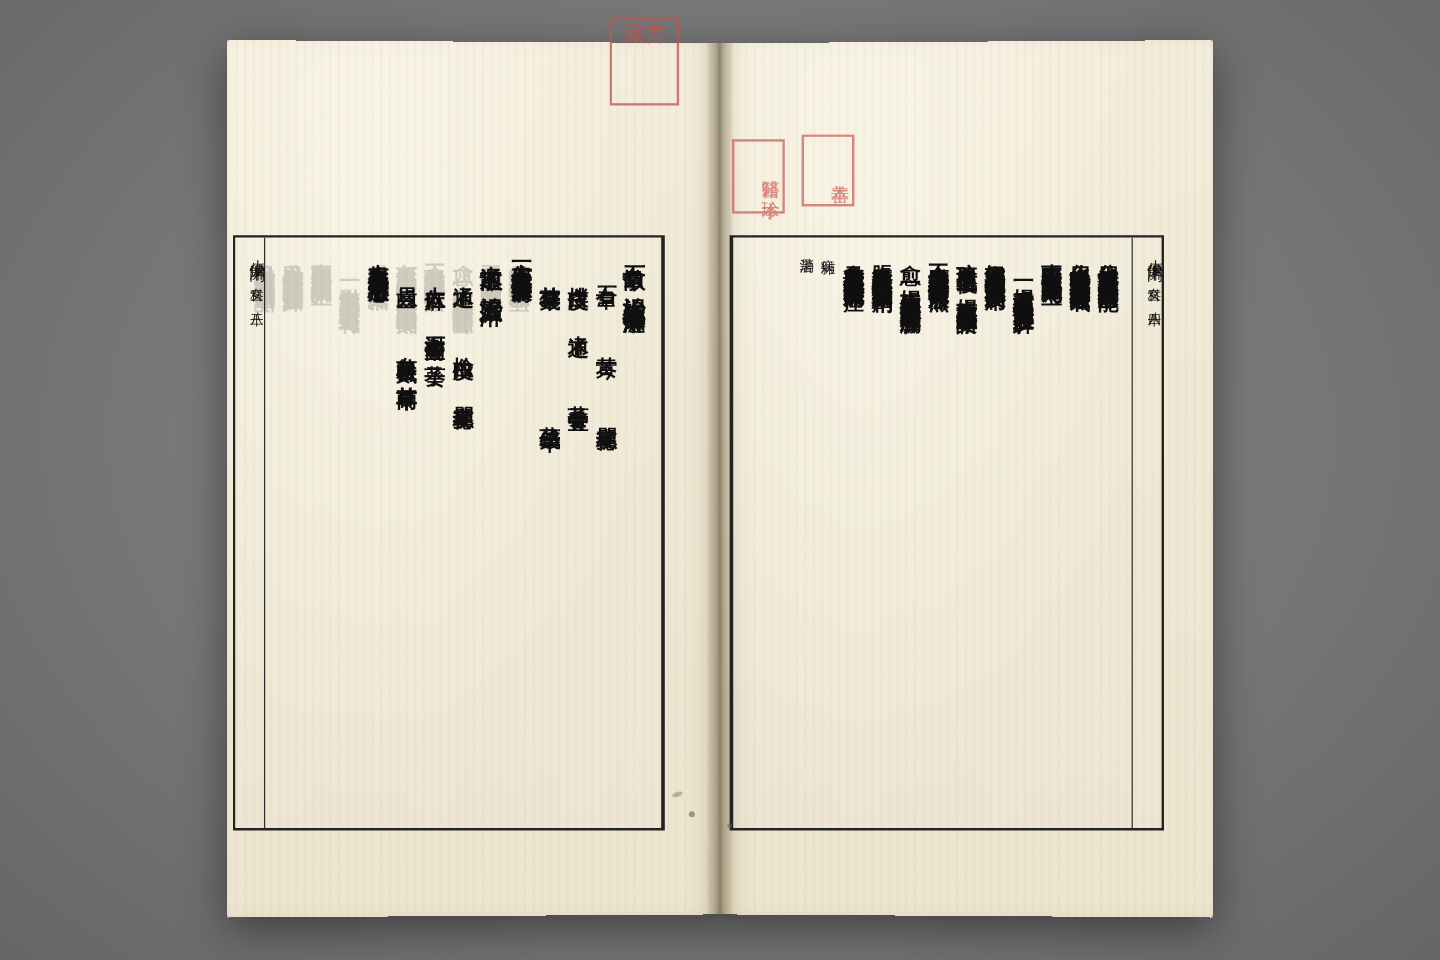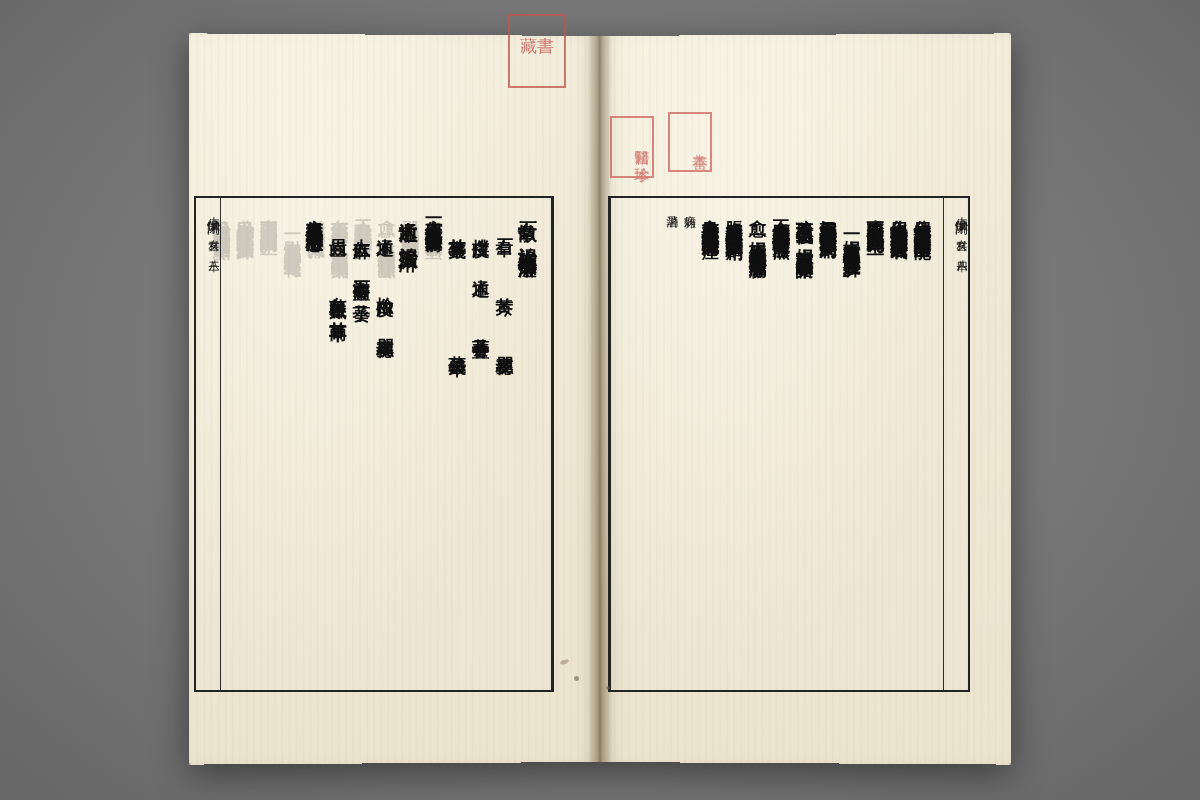--- a/index.html
+++ b/index.html
@@ -77,21 +77,21 @@
     top: 14px;
     width: 58px;
     height: 74px;
     border: 2px solid #c2564f;
     color: #c2564f;
     font-family: "DejaVu Serif", serif;
     font-size: 17px;
     line-height: 1.18;
     text-align: center;
     letter-spacing: 0;
-    padding-top: 20px;
+    padding-top: 3px;
     box-sizing: border-box;
     opacity: 0.78;
     z-index: 8;
   }
   .seal-block {
     position: absolute;
     z-index: 8;
     border: 2px solid #cf6a63;
     color: #cf6a63;
     font-family: "DejaVu Serif", serif;

